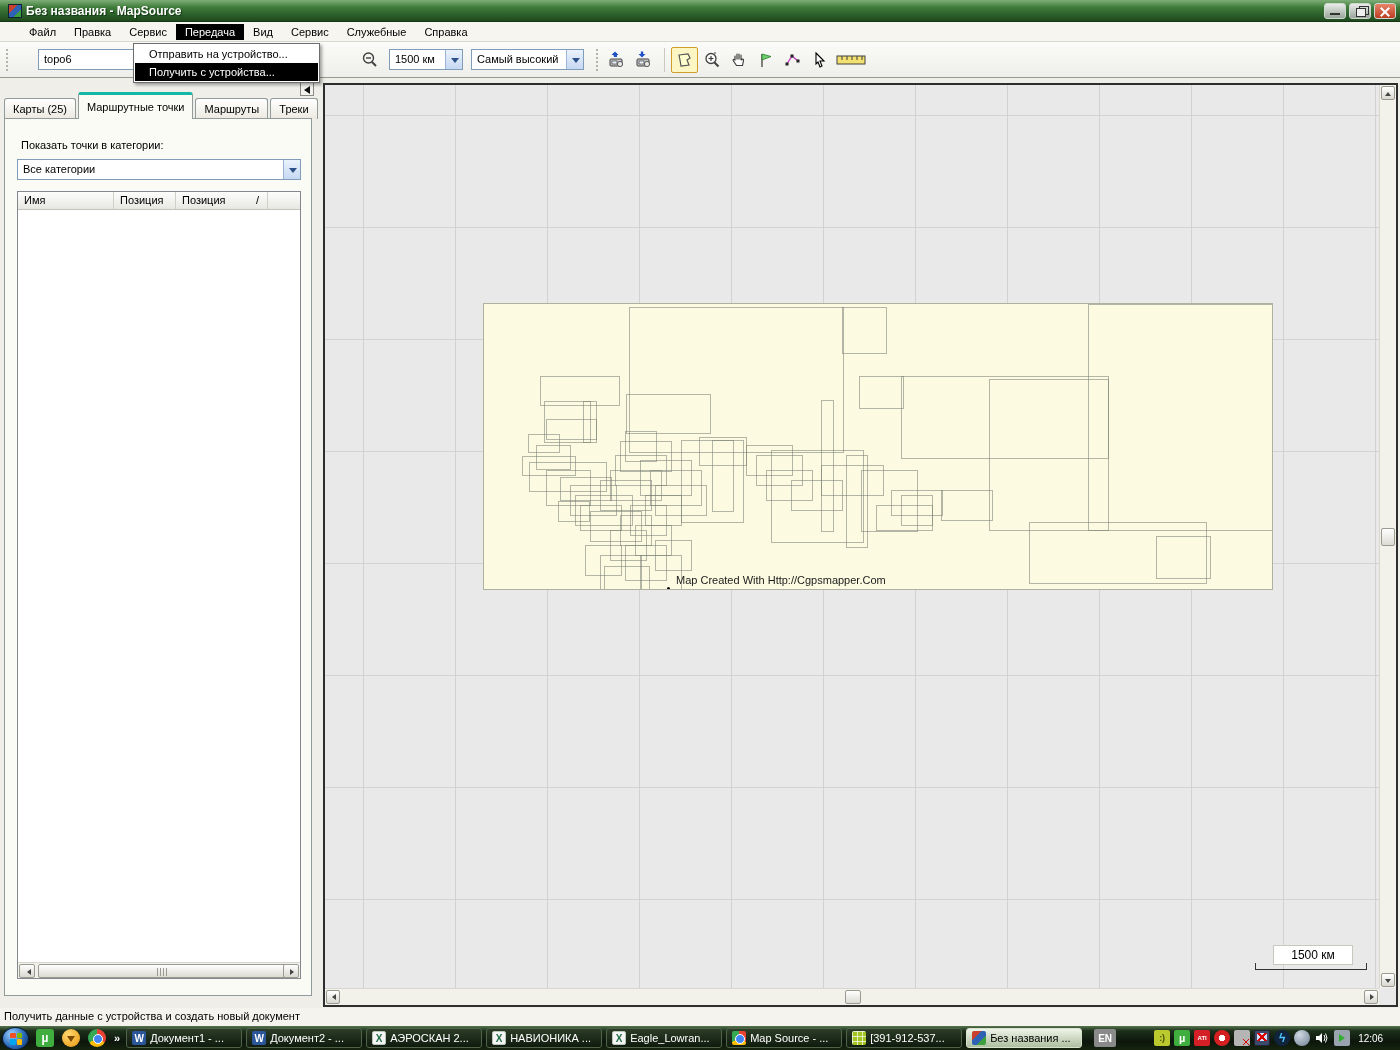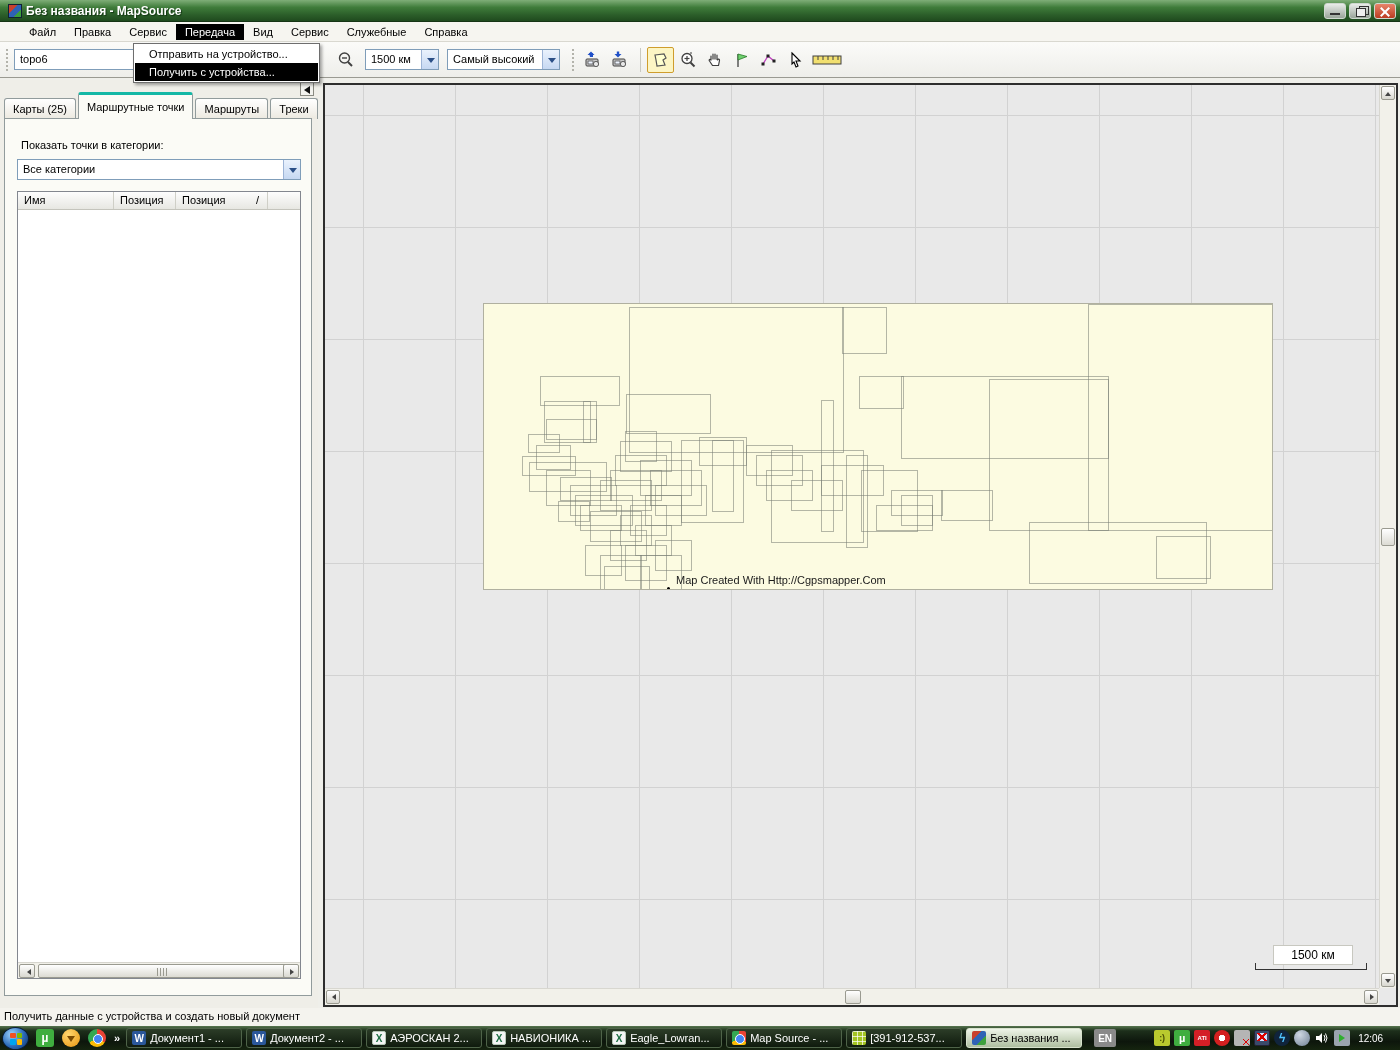--- a/index.html
+++ b/index.html
@@ -185,21 +185,21 @@
   <span class="menu-item">Сервис</span>
   <span class="menu-item open">Передача</span>
   <span class="menu-item">Вид</span>
   <span class="menu-item">Сервис</span>
   <span class="menu-item">Служебные</span>
   <span class="menu-item">Справка</span>
 </div>
 
 <div id="toolbar">
   <div class="grip"></div>
-  <div class="combo" style="width:120px;">
+  <div class="combo" style="width:120px;margin-left:24px;">
     <span>topo6</span>
   </div>
   <div style="width:198px;"></div>
   <div class="tbtn">
     <svg width="18" height="18" viewBox="0 0 18 18">
         <circle cx="7.5" cy="7" r="5" fill="none" stroke="#404040" stroke-width="1.4"></circle>
         <line x1="11" y1="11" x2="15" y2="15" stroke="#404040" stroke-width="2"></line>
         <line x1="5" y1="7" x2="10" y2="7" stroke="#404040" stroke-width="1.4"></line>
       </svg>
   </div>

